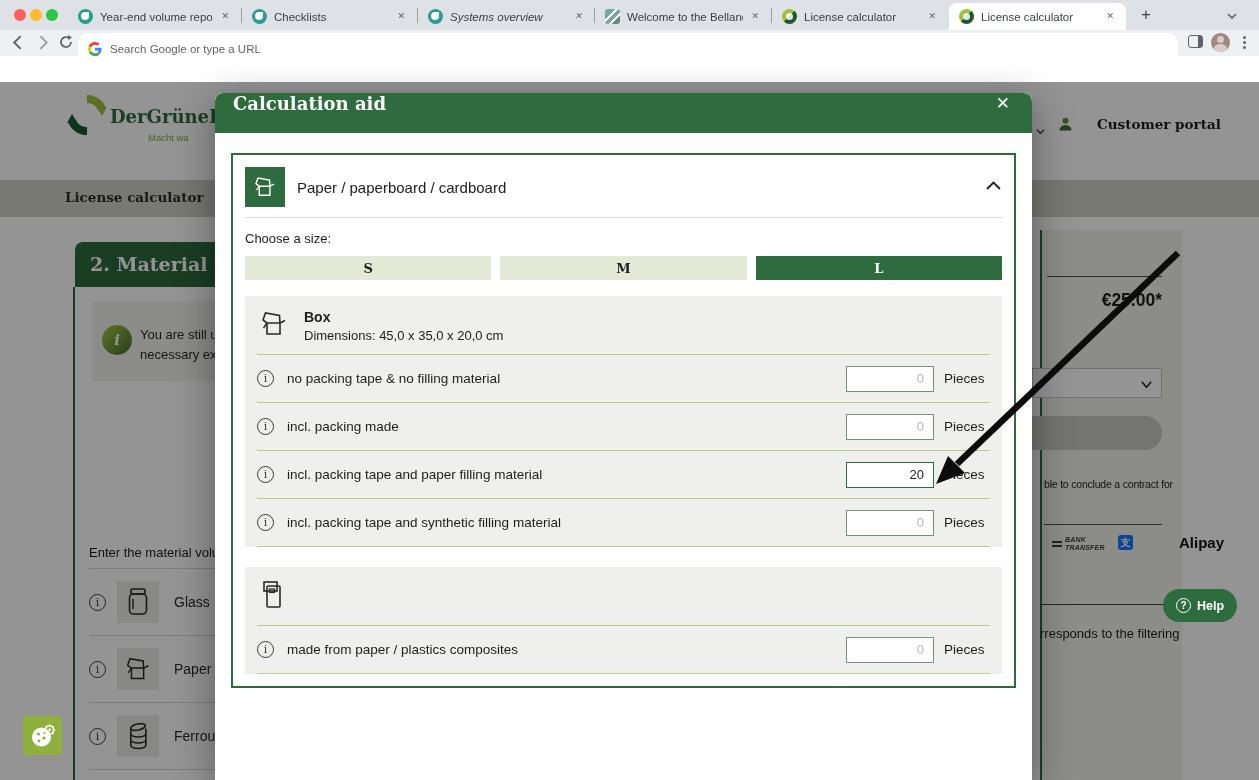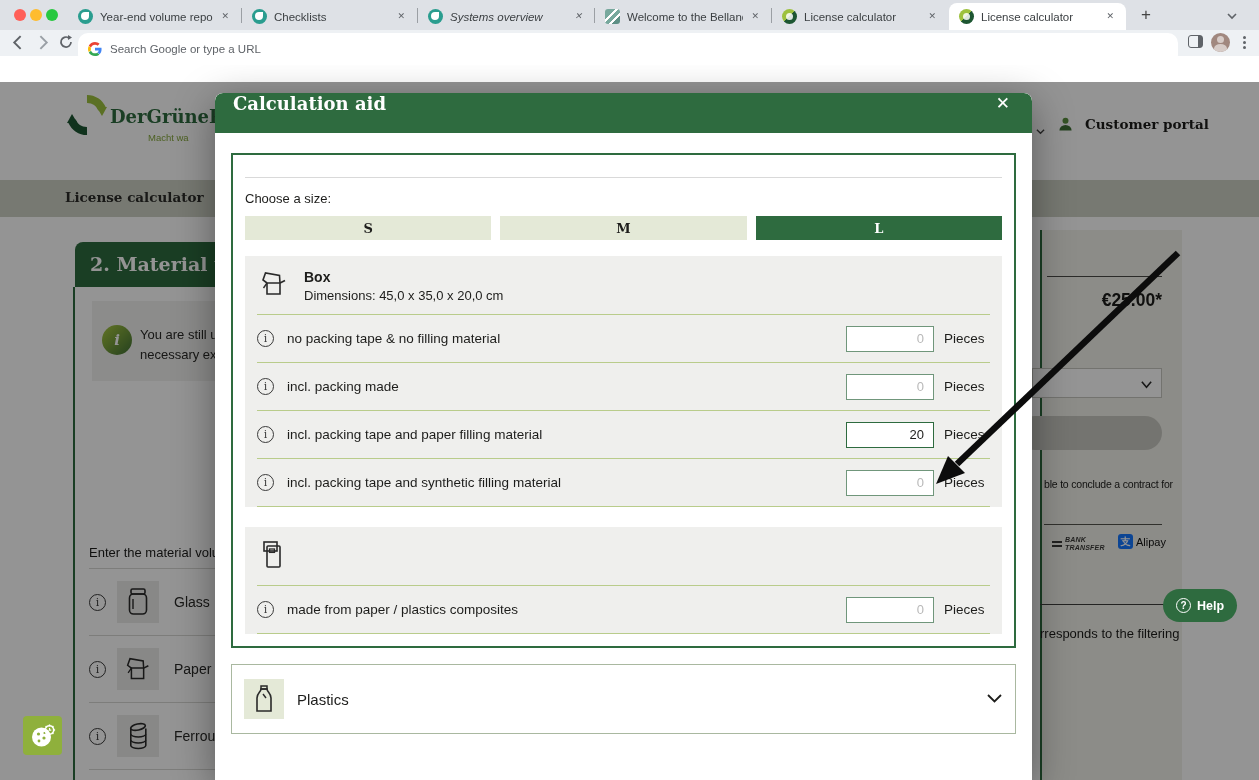--- a/index.html
+++ b/index.html
@@ -37,21 +37,21 @@
   .avatar::before{content:"";position:absolute;left:6px;top:3px;width:7px;height:7px;border-radius:50%;background:#d7ccc8;}
   .avatar::after{content:"";position:absolute;left:3px;top:11px;width:13px;height:9px;border-radius:50% 50% 0 0;background:#d7ccc8;}
   .menu-dots{position:absolute;left:1243px;top:4px;width:4px;}
   .menu-dots i{display:block;width:3px;height:3px;border-radius:50%;background:#5f6368;margin:2px 0;}
 
   
   .page{position:absolute;left:0;top:56px;width:1259px;height:724px;background:#fff;z-index:1;}
   .brand-name{position:absolute;left:110px;top:50px;font-size:18px;font-weight:bold;color:#2e6b3f;white-space:nowrap;}
   .brand-tag{position:absolute;left:148px;top:76px;font-size:9.5px;color:#86a83d;white-space:nowrap;}
   .logo{position:absolute;left:66px;top:38px;}
-  .portal{position:absolute;left:1058px;top:60px;display:flex;align-items:flex-start;gap:12px;}
+  .portal{position:absolute;left:1058px;top:60px;display:flex;align-items:flex-start;gap:24px;}
   .portal-label{font-size:13.5px;font-weight:bold;color:#1d1d1b;}
   .hdr-caret{position:absolute;left:1036px;top:66px;color:#555;}
   .navband{position:absolute;left:0;top:124px;width:1259px;height:37px;background:#cdd1c4;}
   .nav-item{position:absolute;left:65px;top:9px;font-size:13.5px;font-weight:bold;color:#2b2b29;}
   .mat-card{position:absolute;left:73px;top:231px;width:160px;height:493px;background:#fff;border-left:2px solid #2e6b3f;}
   .mat-head{position:absolute;left:0px;top:-45px;width:160px;height:45px;background:#2e6b3f;border-radius:8px 8px 0 0;overflow:hidden;}
   .mat-head span{position:absolute;left:15px;top:11px;font-size:19px;font-weight:bold;color:#fff;white-space:nowrap;}
   .info-box{position:absolute;left:17px;top:14px;width:150px;height:80px;background:#f1f1ef;}
   .info-circ{position:absolute;left:10px;top:24px;width:30px;height:30px;border-radius:50%;
              background:linear-gradient(135deg,#a9c840,#3f7034);color:#fff;font-family:"DejaVu Serif",serif;
@@ -75,21 +75,21 @@
   .sum-select svg{position:absolute;right:8px;top:9px;}
   .sum-pill{position:absolute;left:-24px;top:186px;width:144px;height:34px;border-radius:17px;background:#c9c9c2;}
   .sum-note{position:absolute;left:2px;top:248px;width:125px;font-size:10.5px;color:#1d1d1b;white-space:nowrap;letter-spacing:-0.2px;}
   .sum-div2{position:absolute;left:2px;top:294px;width:118px;height:1px;background:#55554f;}
   .pay-bank{position:absolute;left:10px;top:306px;display:flex;gap:3px;align-items:center;}
   .bank-bars i{display:block;width:10px;height:2px;background:#3a3a38;margin:2px 0;}
   .bank-txt{font-size:7px;font-weight:bold;font-style:italic;color:#3a3a38;line-height:1.15;letter-spacing:0.2px;}
   .pay-alipay{position:absolute;left:76px;top:304px;display:flex;gap:3px;align-items:center;}
   .alipay-sq{width:15px;height:15px;border-radius:3px;background:#1677ff;color:#fff;display:flex;align-items:center;justify-content:center;
              font-size:10px;font-weight:bold;}
-  .alipay-label{font-size:11px;font-weight:normal;color:#111;}
+  .alipay-label{font-size:15px;font-weight:bold;color:#111;margin-left:43px;}
   .sum-div3{position:absolute;left:-2px;top:374px;width:125px;height:1px;background:#3f3f3d;}
   .filter-note{position:absolute;left:1040px;top:570px;font-size:13px;color:#1d1d1b;white-space:nowrap;}
 
   
   .dim{position:absolute;left:0;top:82px;width:1259px;height:698px;background:rgba(0,0,0,0.42);z-index:10;}
   .cookie-btn{position:absolute;left:23px;top:716px;width:39px;height:39px;border:0;border-radius:4px;background:#8fb03c;z-index:20;
               display:flex;align-items:center;justify-content:center;padding:0;}
   .help-btn{position:absolute;left:1163px;top:589px;width:74px;height:33px;border:0;border-radius:17px;background:#2e6b3f;z-index:20;
             display:flex;align-items:center;justify-content:center;gap:6px;color:#fff;}
   .help-q{width:15px;height:15px;border:1.5px solid #fff;border-radius:50%;font-size:10px;font-weight:bold;
@@ -358,20 +358,36 @@
   </button>
 
   <div class="modal">
     <div class="modal-hd">
       <span class="modal-title">Calculation aid</span>
       <span class="modal-x">✕</span>
     </div>
     <div class="modal-bd">
 
       <div class="acc">
+        <div class="acc-head">
+          <span class="acc-ic">
+            <svg width="28" height="28" viewBox="0 0 34 34">
+                <path d="M10 16 h13 v11 h-13 z" fill="none" stroke="#fff" stroke-width="1.7"></path>
+                <path d="M10 16 l-4 -3 l2.5 -7 l14 2.5 l.5 7.5" fill="none" stroke="#fff" stroke-width="1.7"></path>
+                <path d="M23 16 l5 -2.5" stroke="#fff" stroke-width="1.7"></path>
+                <path d="M10 16 l-3.5 5" stroke="#fff" stroke-width="1.4"></path>
+              </svg>
+          </span>
+          <span class="acc-title">Paper / paperboard / cardboard</span>
+          <span class="acc-chev">
+            <svg width="17" height="12" viewBox="0 0 17 12">
+                <polyline points="2,9 8.5,2.5 15,9" fill="none" stroke="#1d1d1b" stroke-width="1.8"></polyline>
+              </svg>
+          </span>
+        </div>
         <div class="acc-div"></div>
         <div class="choose">Choose a size:</div>
         <div class="sizes">
           <span class="size-btn">S</span>
           <span class="size-btn">M</span>
           <span class="size-btn selected">L</span>
         </div>
 
         <div class="prod">
           <div class="prod-head">
@@ -426,35 +442,20 @@
           </div>
           <div class="mrow">
             <span class="i-ring">i</span>
             <span class="mrow-label">made from paper / plastics composites</span>
             <input class="pieces-input" placeholder="0" value="" style="">
             <span class="mrow-unit">Pieces</span>
           </div>
         </div>
       </div>
 
-      <div class="plastics">
-        <span class="plast-ic">
-          <svg width="26" height="30" viewBox="0 0 26 30">
-              <rect x="10" y="2" width="6" height="3" fill="none" stroke="#2a2a2a" stroke-width="1.5"></rect>
-              <path d="M10 5 c0 3 -4 4 -4 9 v13 h14 v-13 c0 -5 -4 -6 -4 -9 z" fill="none" stroke="#2a2a2a" stroke-width="1.6"></path>
-              <path d="M12 10 l3 4" stroke="#2a2a2a" stroke-width="1.4"></path>
-            </svg>
-        </span>
-        <span class="acc-title">Plastics</span>
-        <span class="acc-chev">
-          <svg width="17" height="12" viewBox="0 0 17 12">
-              <polyline points="2,3 8.5,9.5 15,3" fill="none" stroke="#1d1d1b" stroke-width="1.8"></polyline>
-            </svg>
-        </span>
-      </div>
 
     </div>
   </div>
 
   <svg class="arrow-svg" width="1259" height="780" viewBox="0 0 1259 780">
     <line x1="1178" y1="253" x2="957" y2="464" stroke="#0c0c0c" stroke-width="6.5"></line>
     <polygon points="936,484 948,456 965,473" fill="#0c0c0c"></polygon>
   </svg>
 
 </div>

